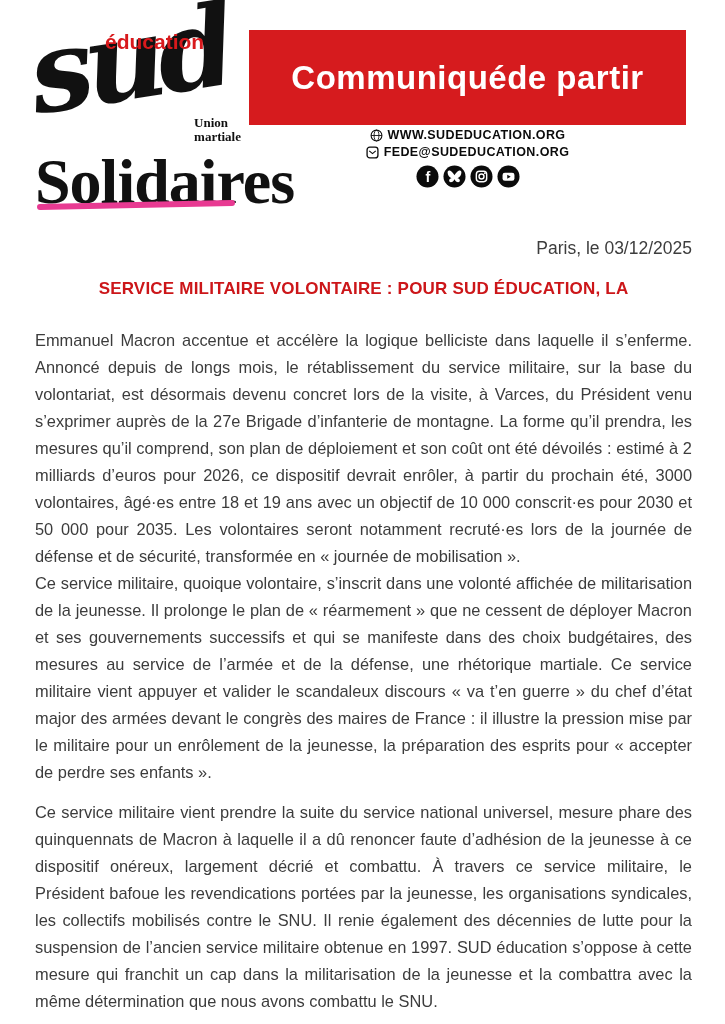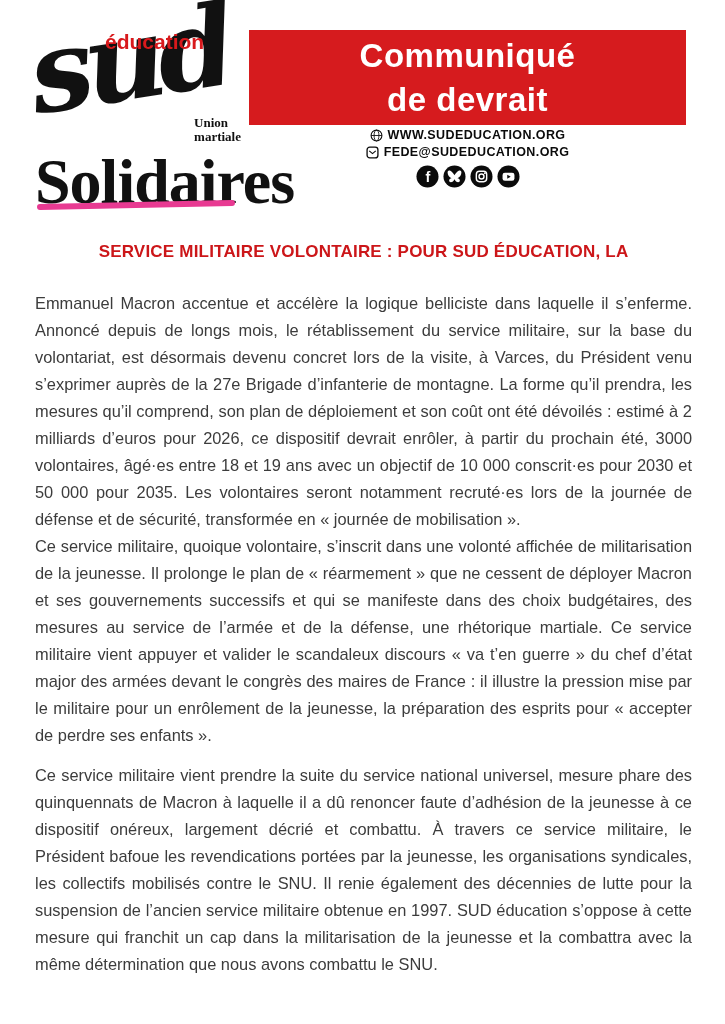--- a/index.html
+++ b/index.html
@@ -35,21 +35,21 @@
     font-size:64px; letter-spacing:-1px; color:#111; line-height:1;
   }
   .logo-underline {
     position:absolute; top:172px; left:2px; width:198px; height:6px;
     background:#e83a92; border-radius:3px; transform:rotate(-1.2deg);
   }
 
   .header-right { margin-left:6px; width:437px; text-align:center; }
   .red-banner {
     width:437px; height:95px; background:#d61b1e; color:#ffffff;
-    display:flex; flex-direction:column; justify-content:center; align-items:center;
+    display:flex; flex-direction:row; justify-content:center; align-items:center;
     font-weight:bold; font-size:33px; line-height:1.32; letter-spacing:0.5px;
   }
   .federation {
     margin-top:9px; font-weight:bold; font-size:17.5px; letter-spacing:0.6px; color:#0b0b0b;
   }
   .contact-line {
     display:flex; align-items:center; justify-content:center; gap:5px;
     font-weight:bold; font-size:12.5px; letter-spacing:0.4px; color:#0b0b0b; margin-top:3px;
   }
   .contact-line svg { display:block; }
@@ -90,21 +90,21 @@
         <div>Union</div>
         <div>martiale</div>
       </div>
       <div class="logo-solidaires">Solidaires</div>
       <div class="logo-underline"></div>
     </div>
 
     <div class="header-right">
       <div class="red-banner">
         <div>Communiqué</div>
-        <div>de devrait</div>
+        <div>de partir</div>
       </div>
 
 
       <div class="contact-line">
         <span>
           <svg width="13" height="13" viewBox="0 0 24 24">
             <circle cx="12" cy="12" r="10" fill="none" stroke="#0b0b0b" stroke-width="2"></circle>
             <ellipse cx="12" cy="12" rx="4.5" ry="10" fill="none" stroke="#0b0b0b" stroke-width="1.6"></ellipse>
             <line x1="2" y1="12" x2="22" y2="12" stroke="#0b0b0b" stroke-width="1.6"></line>
           </svg>
@@ -147,20 +147,21 @@
           <svg width="23" height="23" viewBox="0 0 24 24">
             <circle cx="12" cy="12" r="11.5" fill="#0b0b0b"></circle>
             <rect x="5.8" y="8" width="12.4" height="8.4" rx="2.4" fill="#ffffff"></rect>
             <polygon points="10.7,10.1 10.7,14.3 14.3,12.2" fill="#0b0b0b"></polygon>
           </svg>
         </span>
       </div>
     </div>
   </div>
 
+  <div class="dateline">Paris, le 03/12/2025</div>
 
   <h1 class="headline">
     <div>SERVICE MILITAIRE VOLONTAIRE :  POUR SUD ÉDUCATION, LA</div>
   </h1>
 
   <div class="article">
     <p>Emmanuel Macron accentue et accélère la logique belliciste dans laquelle il s’enferme. Annoncé depuis de longs mois, le rétablissement du service militaire, sur la base du volontariat, est désormais devenu concret lors de la visite, à Varces, du Président venu s’exprimer auprès de la 27e Brigade d’infanterie de montagne. La forme qu’il prendra, les mesures qu’il comprend, son plan de déploiement et son coût ont été dévoilés : estimé à 2 milliards d’euros pour 2026, ce dispositif devrait enrôler, à partir du prochain été, 3000 volontaires, âgé·es entre 18 et 19 ans avec un objectif de 10 000 conscrit·es pour 2030 et 50 000 pour 2035. Les volontaires seront notamment recruté·es lors de la journée de défense et de sécurité, transformée en « journée de mobilisation ».</p>
     <p>Ce service militaire, quoique volontaire, s’inscrit dans une volonté affichée de militarisation de la jeunesse. Il prolonge le plan de « réarmement » que ne cessent de déployer Macron et ses gouvernements successifs et qui se manifeste dans des choix budgétaires, des mesures au service de l’armée et de la défense, une rhétorique martiale. Ce service militaire vient appuyer et valider le scandaleux discours « va t’en guerre » du chef d’état major des armées devant le congrès des maires de France : il illustre la pression mise par le militaire pour un enrôlement de la jeunesse, la préparation des esprits pour « accepter de perdre ses enfants ».</p>
     <p class="gap">Ce service militaire vient prendre la suite du service national universel, mesure phare des quinquennats de Macron à laquelle il a dû renoncer faute d’adhésion de la jeunesse à ce dispositif onéreux, largement décrié et combattu. À travers ce service militaire, le Président bafoue les revendications portées par la jeunesse, les organisations syndicales, les collectifs mobilisés contre le SNU. Il renie également des décennies de lutte pour la suspension de l’ancien service militaire obtenue en 1997.  SUD éducation s’oppose à cette mesure qui franchit un cap dans la militarisation de la jeunesse et la combattra avec la même détermination que nous avons combattu le SNU.</p>
 

